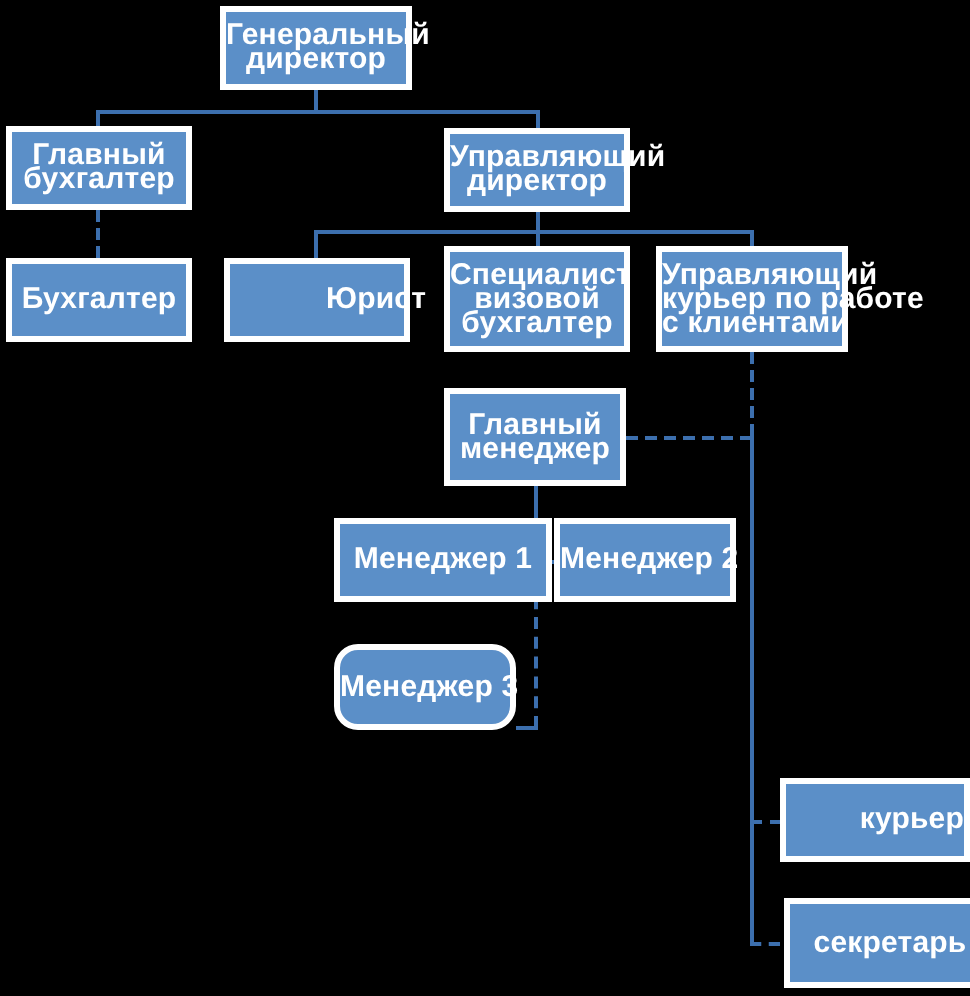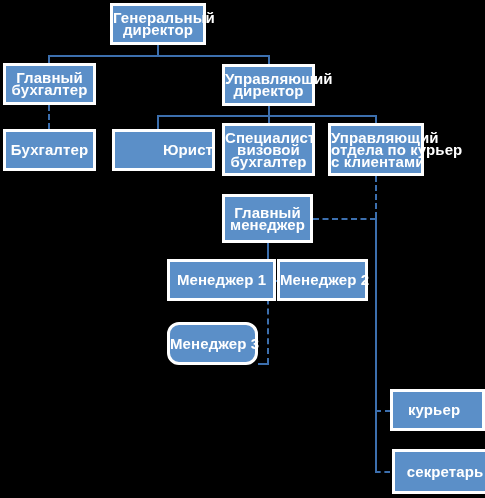--- a/index.html
+++ b/index.html
@@ -35,21 +35,21 @@
     white-space: nowrap;
   }
   .node .label {
     display: block;
     width: 100%;
   }
   .node.left-text {
     justify-content: flex-start;
     text-align: left;
   }
-  .node.left-text .label { padding-left: 15px; }
+  .node.left-text .label { padding-left: 15px; text-align: right; }
   .node.overflow-text { overflow: visible; }
 
   
   .conn {
     position: absolute;
     z-index: 1;
   }
   .h-solid {
     height: 0;
     border-top: 2px solid #3C6FAE;
@@ -120,30 +120,30 @@
   </div>
 
   <div class="node" style="left:222px; top:64px; width:93px; height:42px;">
     <span class="label"><span>Управляющий</span><br><span>директор</span></span>
   </div>
 
   <div class="node" style="left:3px; top:129px; width:93px; height:42px;">
     <span class="label">Бухгалтер</span>
   </div>
 
-  <div class="node" style="left:112px; top:129px; width:103px; height:42px;padding-left:48px;">
+  <div class="node" style="left:112px; top:129px; width:93px; height:42px;padding-left:48px;">
     <span class="label">Юрист</span>
   </div>
 
   <div class="node" style="left:222px; top:123px; width:93px; height:53px;">
     <span class="label"><span>Специалист</span><br><span>визовой</span><br><span>бухгалтер</span></span>
   </div>
 
   <div class="node overflow-text" style="left:328px; top:123px; width:96px; height:53px;">
-    <span class="label"><span>Управляющий</span><br><span>отдела по курьер</span><br><span>с клиентами</span></span>
+    <span class="label"><span>Управляющий</span><br><span>курьер по работе</span><br><span>с клиентами</span></span>
   </div>
 
   <div class="node" style="left:222px; top:194px; width:91px; height:49px;">
     <span class="label"><span>Главный</span><br><span>менеджер</span></span>
   </div>
 
   <div class="node" style="left:167px; top:259px; width:109px; height:42px;">
     <span class="label">Менеджер 1</span>
   </div>
 

